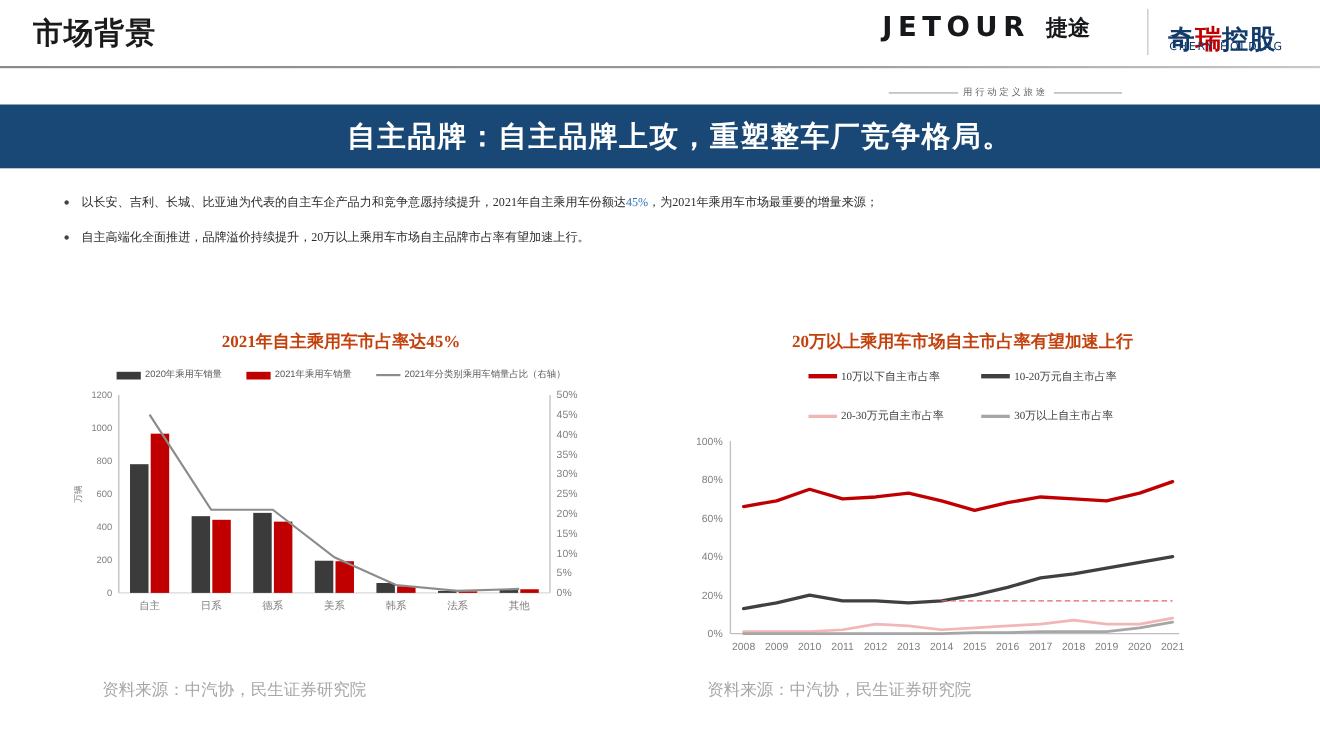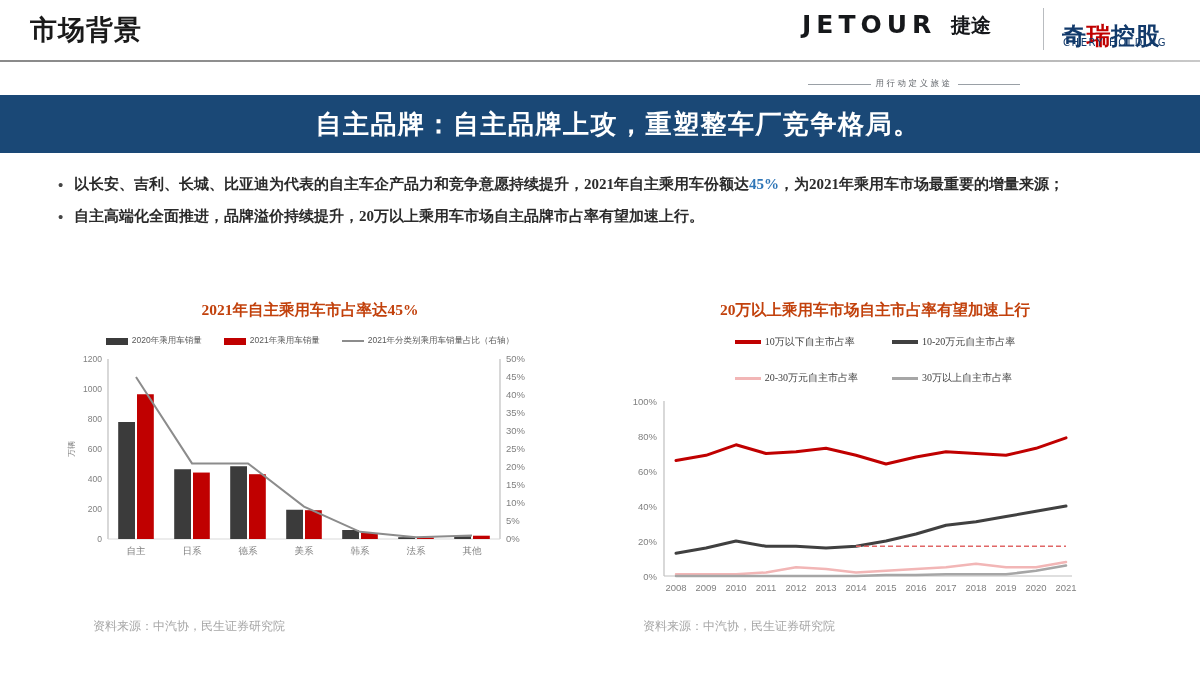--- a/index.html
+++ b/index.html
@@ -70,35 +70,35 @@
   }
 
   
   #bullets { position: absolute; left: 58px; top: 172px; width: 1090px; }
   .bullet { display: flex; align-items: flex-start; margin-bottom: 7px; }
   .bullet .dot {
     width: 16px; flex: 0 0 16px; color: #444; font-size: 15px; line-height: 25px;
     text-align: left; font-family: "Liberation Sans", sans-serif;
   }
   .bullet .txt {
-    flex: 1; font-size: 15px; line-height: 25px; color: #2b2b2b;
-    font-family: "Liberation Serif", "DejaVu Serif", serif; text-align: justify; font-weight: bold;
+    flex: 1; font-size: 11px; line-height: 25px; color: #2b2b2b;
+    font-family: "Liberation Serif", "DejaVu Serif", serif; text-align: justify;
   }
   .hl { color: #2e75b6; }
 
   
   .panel { position: absolute; top: 300px; }
   #panel-left { left: 60px; width: 500px; }
   #panel-right { left: 620px; width: 510px; }
   .chart-title {
     text-align: center; font-size: 15.5px; font-weight: bold; color: #c2410c;
     font-family: "Liberation Serif", "DejaVu Serif", serif; margin-bottom: 14px;
   }
   .source {
-    position: absolute; top: 318px; font-size: 12px; color: #a6a6a6;
+    position: absolute; top: 318px; font-size: 15px; color: #a6a6a6;
     font-family: "Liberation Serif", "DejaVu Serif", serif;
   }
   #src-left { left: 33px; }
   #src-right { left: 23px; }
 
   .legend { display: flex; justify-content: center; gap: 22px; font-family: "Liberation Sans", sans-serif; }
   .lg-item { display: flex; align-items: center; gap: 4px; font-size: 8.5px; color: #595959; white-space: nowrap; }
   .sw-bar { width: 22px; height: 7px; }
   .sw-line { width: 22px; height: 2px; }
 

